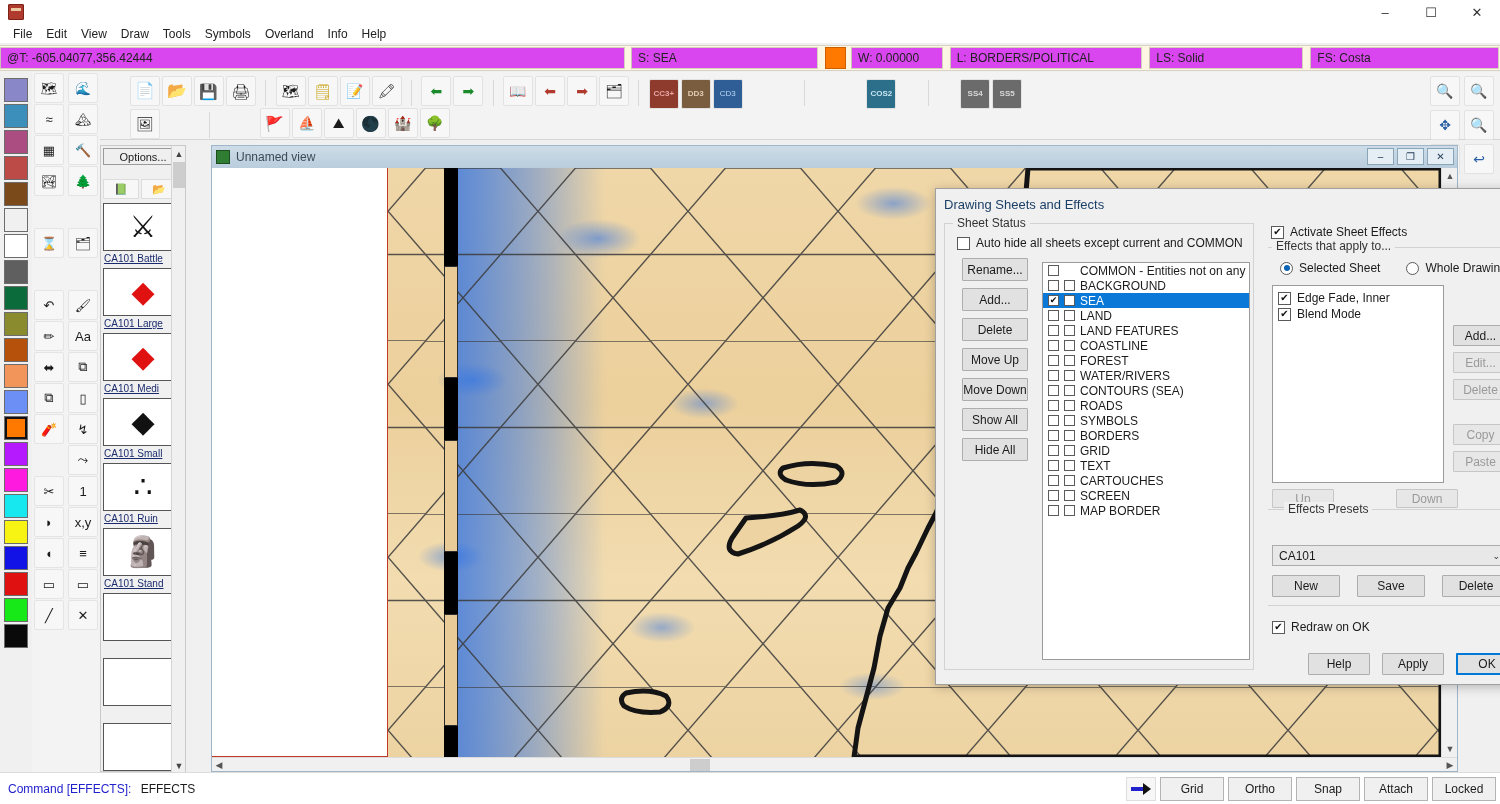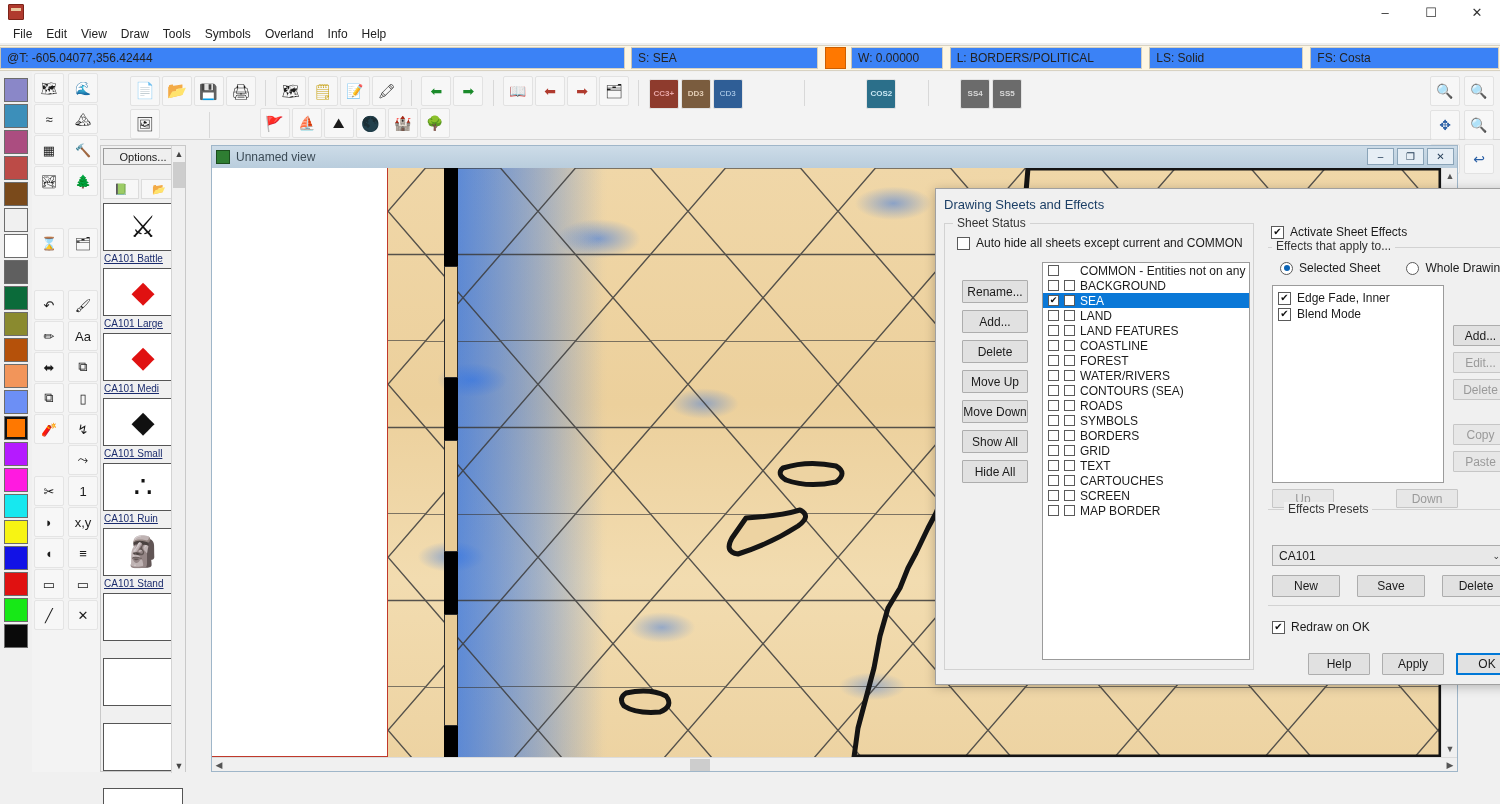--- a/index.html
+++ b/index.html
@@ -49,21 +49,21 @@
   }
 
   
   .fieldrow {
     position: absolute; left: 0; top: 45px; width: 1500px; height: 26px;
     background: #fdf6e3;
     border-top: 1px solid #d8d2c2; border-bottom: 1px solid #d8d2c2;
     display: flex; align-items: stretch;
   }
   .fld {
-    background: #3b82f6; border: 1px solid #d6d0c0; border-left-color:#cac4b3;
+    background: #d946ef; border: 1px solid #d6d0c0; border-left-color:#cac4b3;
     display: flex; align-items: center; padding-left: 6px;
     font-size: 12px; color: #222; overflow: hidden; white-space: nowrap;
     margin: 1px 1px 1px 0;
   }
   .fld.coord { width: 650px; }
   .fld.sheet { width: 194px; margin-left: 5px; }
   .fld.colorswatch { width: 22px; background:#ff7800; border:1px solid #cc5e00; margin-left: 6px; padding:0;}
   .fld.width { width: 95px; margin-left: 4px;}
   .fld.layer { width: 200px; margin-left: 6px;}
   .fld.linestyle { width: 160px; margin-left: 6px;}
@@ -567,21 +567,21 @@
     <div class="dlg-title">Drawing Sheets and Effects</div>
 
     <div class="group g-sheetstatus">
       <div class="glabel">Sheet Status</div>
 
       <div class="chkline" style="position:absolute;left:12px;top:12px">
         <span class="cbox"></span>
         <span>Auto hide all sheets except current and COMMON</span>
       </div>
 
-      <div id="ss-buttons" style="position:absolute;left:17px;top:56px;width:66px">
+      <div id="ss-buttons" style="position:absolute;left:17px;top:34px;width:66px">
           <div class="btn" style="height: 23px; margin-bottom: 7px;">Rename...</div>
           <div class="btn" style="height: 23px; margin-bottom: 7px;">Add...</div>
           <div class="btn" style="height: 23px; margin-bottom: 7px;">Delete</div>
           <div class="btn" style="height: 23px; margin-bottom: 7px;">Move Up</div>
           <div class="btn" style="height: 23px; margin-bottom: 7px;">Move Down</div>
           <div class="btn" style="height: 23px; margin-bottom: 7px;">Show All</div>
           <div class="btn" style="height: 23px; margin-bottom: 7px;">Hide All</div>
         </div>
 
       <div class="listbox" style="position:absolute;left:97px;top:38px;width:208px;height:398px">
@@ -741,14 +741,33 @@
       <span>Redraw on OK</span>
     </div>
 
     <div style="position:absolute;left:372px;top:464px;display:flex;gap:12px">
       <div class="btn" style="width:62px;height:22px">Help</div>
       <div class="btn" style="width:62px;height:22px">Apply</div>
       <div class="btn default" style="width:62px;height:22px">OK</div>
     </div>
   </div>
 
+  <div class="bottombar">
+    <div class="cmdline">
+      <b>Command [EFFECTS]:</b>
+      <span style="margin-left:6px">EFFECTS</span>
+    </div>
+    <div class="bbtns">
+      <div class="bicon">
+        <svg width="20" height="12" viewBox="0 0 20 12">
+          <rect x="0" y="4" width="14" height="4" fill="#2222cc"></rect>
+          <polygon points="12,0 20,6 12,12" fill="#111"></polygon>
+        </svg>
+      </div>
+      <div class="bbtn">Grid</div>
+      <div class="bbtn">Ortho</div>
+      <div class="bbtn">Snap</div>
+      <div class="bbtn">Attach</div>
+      <div class="bbtn">Locked</div>
+    </div>
+  </div>
 
 </div>
 
 </body></html>

